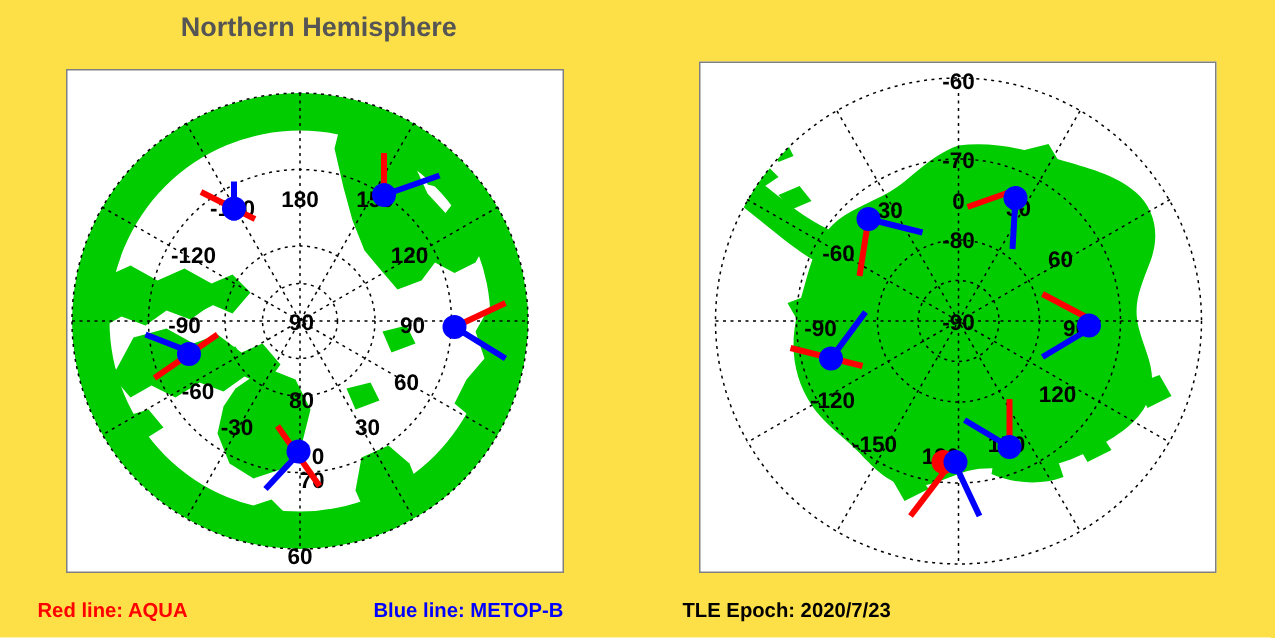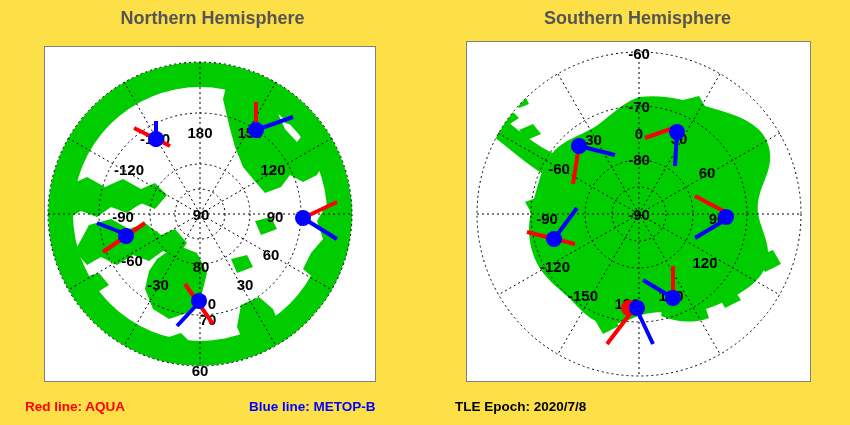--- a/index.html
+++ b/index.html
@@ -160,21 +160,20 @@
               <line x1="132" y1="279" x2="160" y2="249" stroke="#0000ff" stroke-width="4"></line>
               <circle cx="154" cy="254" r="8" fill="#0000ff"></circle>
             </g>
           </g>
         </svg>
       </div>
     </div>
   </div>
 
   <div class="panel south">
-    <div class="plot-title">Southern Hemisphere</div>
 
     <div class="plot-box">
       <div class="plot-surface">
         <svg width="345" height="341" viewBox="0 0 345 341">
           <defs>
             <clipPath id="spClip">
                 <circle cx="172" cy="172" r="162"></circle>
               </clipPath>
           </defs>
 
@@ -299,16 +298,16 @@
             </g>
           </g>
         </svg>
       </div>
     </div>
   </div>
 
   <div class="legend">
     <span class="legend-item legend-blue">Blue line: METOP-B</span>
     <span class="legend-item legend-red">Red line: AQUA</span>
-    <span class="legend-item legend-epoch">TLE Epoch: 2020/7/8</span>
+    <span class="legend-item legend-epoch">TLE Epoch: 2020/7/23</span>
   </div>
 
 </div>
 
 </body></html>

